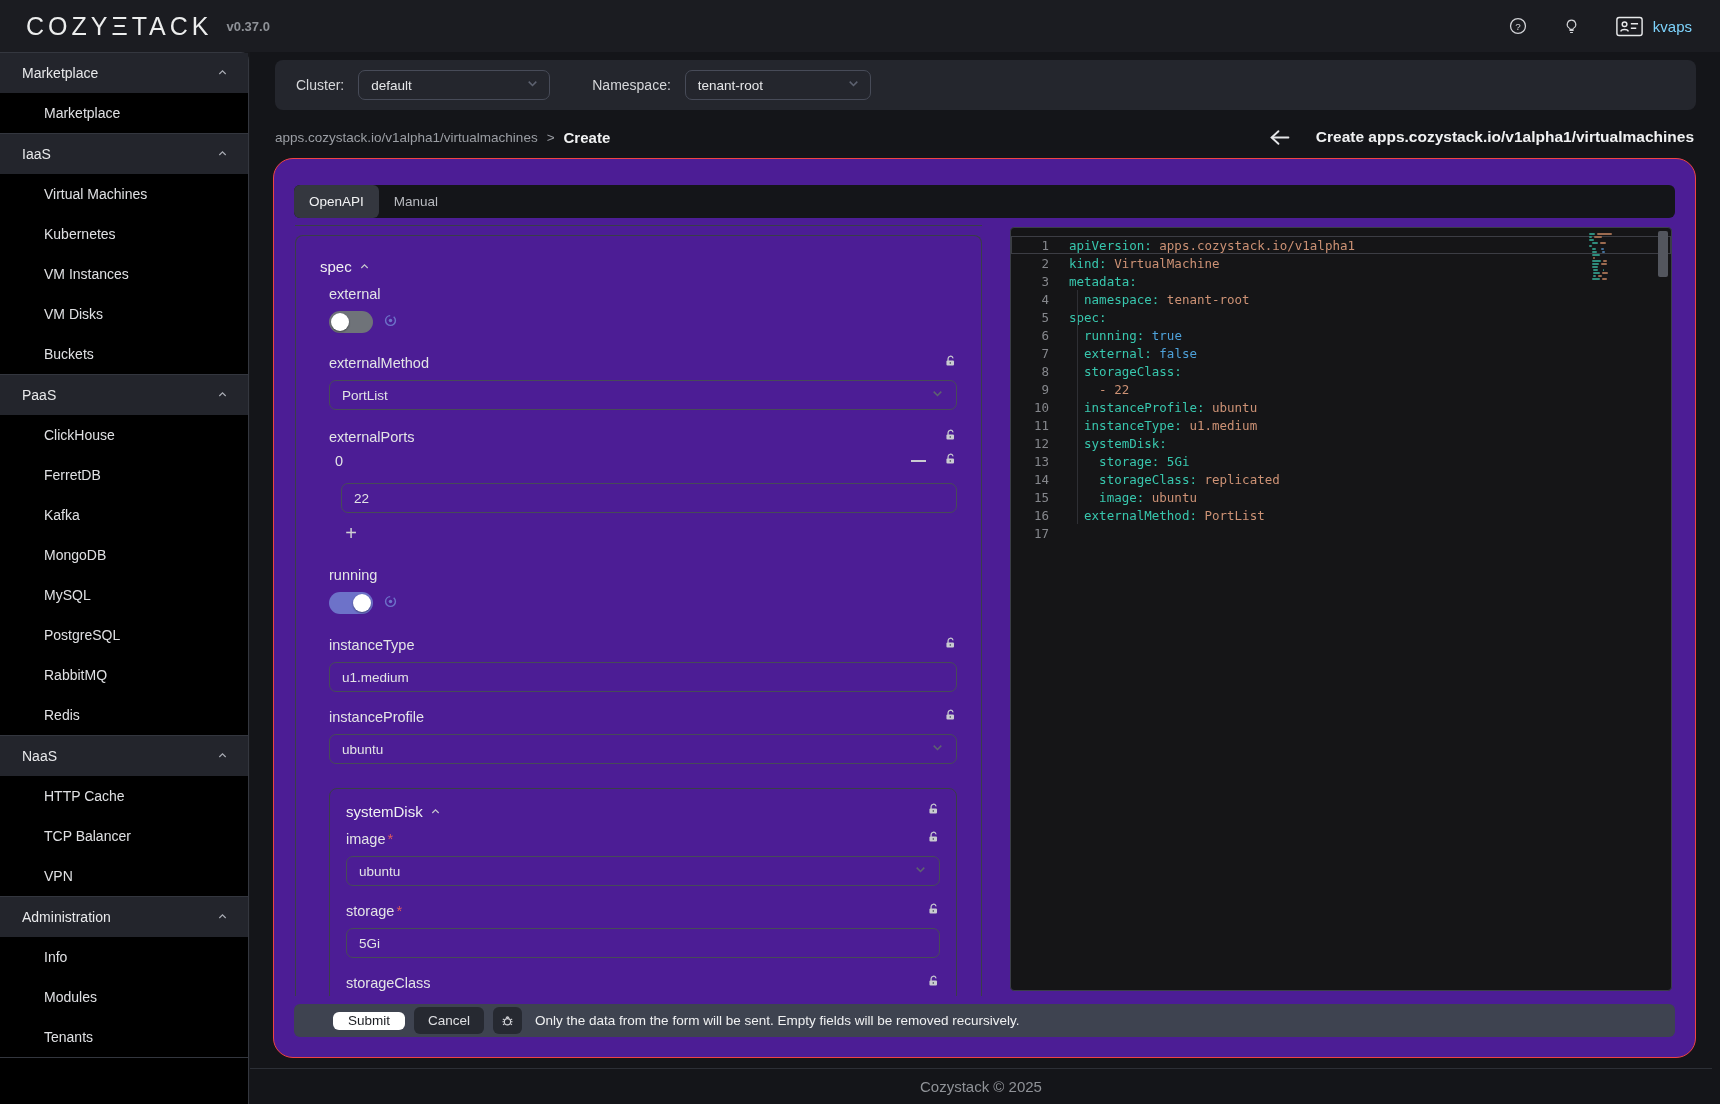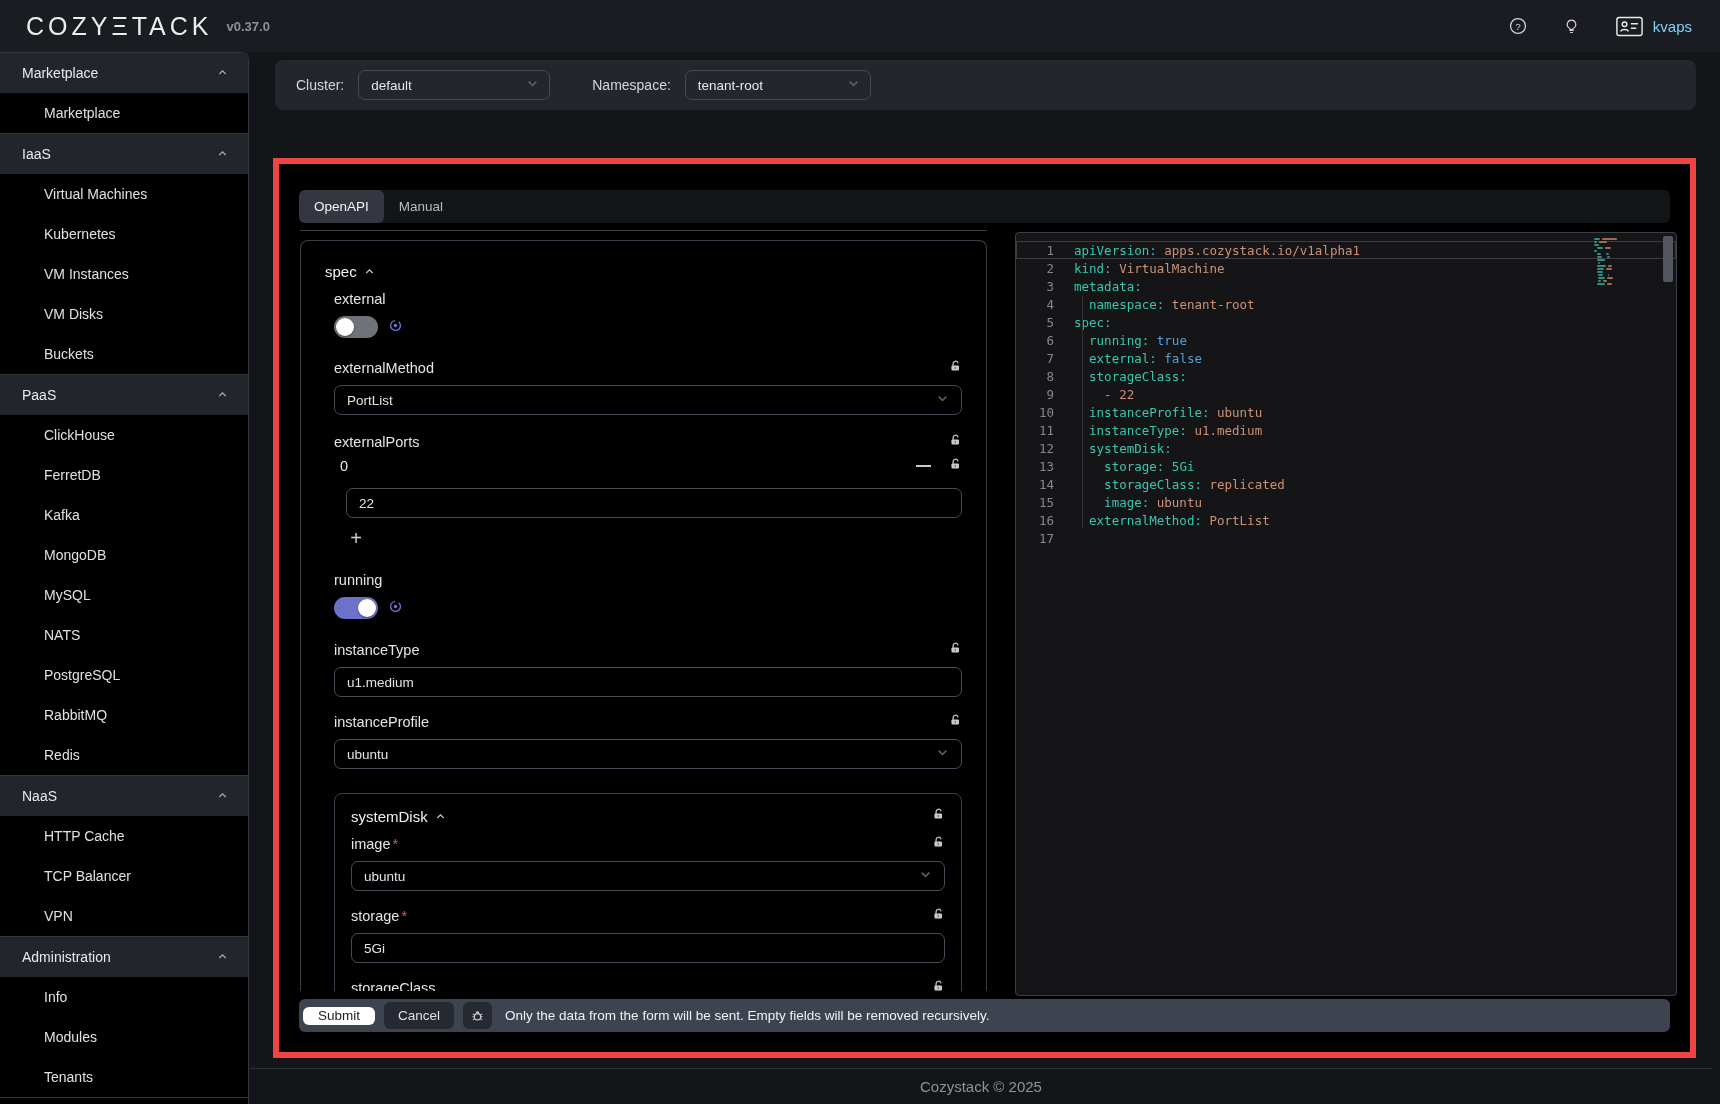--- a/index.html
+++ b/index.html
@@ -33,22 +33,22 @@
   #cluster-select { width:192px; margin-right:28px; }
   #namespace-select { width:186px; }
 
   #crumb-row { position:absolute; left:25px; top:70px; right:26px; height:30px; display:flex; align-items:center; justify-content:space-between; }
   #breadcrumb { font-size:13.5px; color:#9b9ea4; display:flex; align-items:center; gap:9px; }
   #breadcrumb .crumb-cur { font-size:15px; font-weight:bold; color:#f0f1f2; }
   #page-title { display:flex; align-items:center; gap:26px; }
   #page-title .title-text { font-size:15.5px; font-weight:bold; color:#f0f1f2; }
 
   
-  #panel { position:absolute; left:23px; top:106px; right:24px; bottom:46px; background:#000000;
-           border:6px solid #ef4444; border-radius:0; }
+  #panel { position:absolute; left:23px; top:106px; right:24px; bottom:46px; background:#4c1d95;
+           border:1px solid #ef4444; border-radius:20px; }
   #tabstrip { position:absolute; left:20px; right:20px; top:26px; height:33px; background:#141519; border-radius:6px;
               display:flex; align-items:stretch; }
   .tab { display:flex; align-items:center; padding:0 15px; font-size:13.5px; color:#b9bbc0; cursor:pointer; border-radius:6px; }
   .tab.active { background:#34373f; color:#f2f3f4; }
   #form-divider { position:absolute; left:21px; top:66px; width:687px; height:1px; background:#3a3e48; }
 
   #form-scroll { position:absolute; left:21px; top:76px; width:687px; bottom:61px; border:1px solid #3a3e48; border-bottom:none;
                  border-radius:8px 8px 0 0; padding:22px 24px 0 24px; overflow:hidden; }
   .spec-row { font-size:15px; color:#f0f1f2; display:flex; align-items:center; gap:7px; }
   .fgroup { margin-left:9px; }
@@ -82,21 +82,21 @@
   #indent-guide { position:absolute; left:66px; top:62px; width:1px; height:234px; background:#2e2f34; }
   #minimap { position:absolute; right:20px; top:5px; width:62px; }
   .mm-row { display:flex; gap:2px; height:2px; margin-bottom:1px; }
   .mm-seg { height:2px; border-radius:1px; }
   #v-scrollbar { position:absolute; right:3px; top:3px; width:10px; height:46px; background:#53565e; border-radius:2px; }
 
   
   #action-bar { position:absolute; left:20px; right:20px; bottom:20px; height:33px; background:#3e4350; border-radius:6px;
                 display:flex; align-items:center; padding-left:4px; gap:9px; }
   #submit-btn { height:18px; padding:0 15px; background:#ffffff; color:#1b1d22; border:none; border-radius:6px;
-                font-size:13.5px; font-family:"Liberation Sans", sans-serif; cursor:pointer; }
+                font-size:13.5px; font-family:"Liberation Sans", sans-serif; cursor:pointer;margin-left:35px; }
   #cancel-btn { height:27px; padding:0 14px; background:#262931; color:#dfe0e3; border:none; border-radius:6px;
                 font-size:13.5px; font-family:"Liberation Sans", sans-serif; cursor:pointer; }
   #debug-btn { height:27px; width:29px; background:#262931; border:none; border-radius:6px; display:flex;
                align-items:center; justify-content:center; cursor:pointer; }
   #action-msg { font-size:13.5px; color:#f0f1f2; margin-left:4px; }
 
   
   #footer { position:absolute; left:0; right:8px; bottom:0; height:36px; border-top:1px solid #2c2f36;
             display:flex; align-items:center; justify-content:center; font-size:15px; color:#8f9297; }
 </style>
@@ -161,21 +161,20 @@
         <span>PaaS</span>
         <span class="icon-caret"><svg width="11" height="11" viewBox="0 0 12 12">
             <path d="M2.5 7.6 L6 4.1 L9.5 7.6" fill="none" stroke="#a9acb4" stroke-width="1.3"></path>
           </svg></span>
       </div>
       <div class="sb-item">ClickHouse</div>
       <div class="sb-item">FerretDB</div>
       <div class="sb-item">Kafka</div>
       <div class="sb-item">MongoDB</div>
       <div class="sb-item">MySQL</div>
-      <div class="sb-item">NATS</div>
       <div class="sb-item">PostgreSQL</div>
       <div class="sb-item">RabbitMQ</div>
       <div class="sb-item">Redis</div>
     </div>
     <div class="sb-section">
       <div class="sb-head">
         <span>NaaS</span>
         <span class="icon-caret"><svg width="11" height="11" viewBox="0 0 12 12">
             <path d="M2.5 7.6 L6 4.1 L9.5 7.6" fill="none" stroke="#a9acb4" stroke-width="1.3"></path>
           </svg></span>
@@ -209,20 +208,36 @@
     </div>
     <span class="tb-label">Namespace:</span>
     <div class="select" id="namespace-select">
       <span>tenant-root</span>
       <span class="icon-chev"><svg width="13" height="13" viewBox="0 0 12 12">
             <path d="M2.5 4.3 L6 7.8 L9.5 4.3" fill="none" stroke="#5d6270" stroke-width="1.4"></path>
           </svg></span>
     </div>
   </div>
 
+  <div id="crumb-row">
+    <div id="breadcrumb">
+      <span>apps.cozystack.io/v1alpha1/virtualmachines</span>
+      <span>&gt;</span>
+      <span class="crumb-cur">Create</span>
+    </div>
+    <div id="page-title">
+      <span class="hicon">
+        <svg width="21" height="17" viewBox="0 0 20 16" fill="none" stroke="#e4e5e8" stroke-width="1.8" stroke-linecap="round">
+            <path d="M9 2 L2.5 8 L9 14"></path>
+            <path d="M3 8 H18.5"></path>
+          </svg>
+      </span>
+      <span class="title-text">Create apps.cozystack.io/v1alpha1/virtualmachines</span>
+    </div>
+  </div>
 
   <div id="panel">
 
     <div id="tabstrip">
       <div class="tab active">OpenAPI</div>
       <div class="tab">Manual</div>
     </div>
     <div id="form-divider"></div>
 
     <div id="form-scroll">

